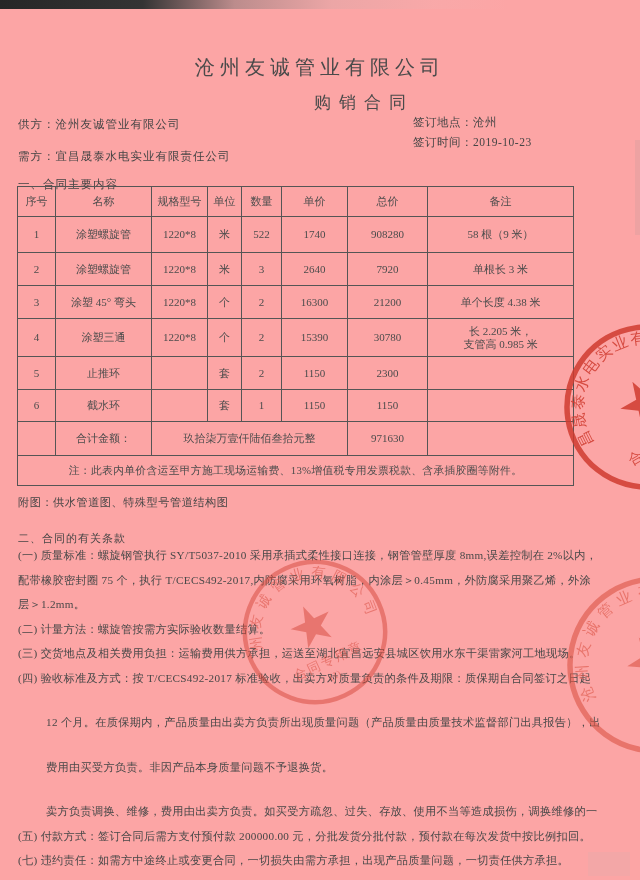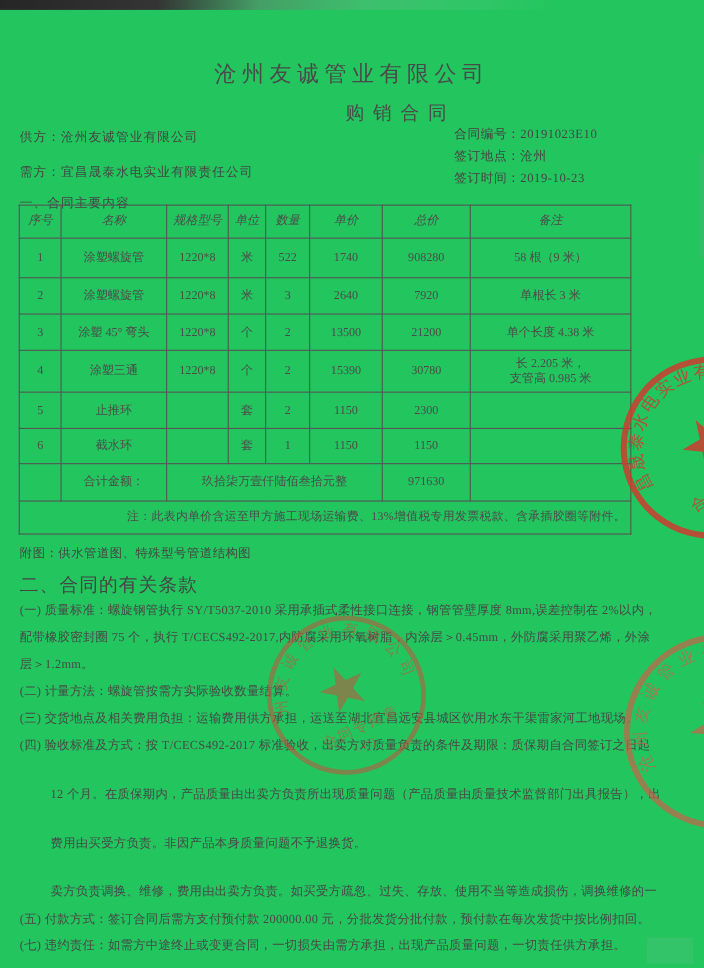--- a/index.html
+++ b/index.html
@@ -1,18 +1,18 @@
 <!DOCTYPE html>
 <html><head>
 <meta charset="utf-8">
 <style>
   html,body { margin:0; padding:0; background:#888; }
   .page {
     position:relative; width:640px; height:880px; margin:0 auto;
-    background:#22c55e; overflow:hidden;
+    background:#fca5a5; overflow:hidden;
     font-family:"Liberation Serif", serif; color:#454545;
   }
   
   .scan-bar-top {
     position:absolute; left:0; top:0; width:510px; height:9px;
     background:linear-gradient(to right,#262626 0%,#343434 28%,rgba(110,110,110,.45) 46%,rgba(170,170,170,.2) 65%,rgba(210,210,210,.08) 85%,transparent 100%);
   }
   .scan-sliver-right { position:absolute; right:0; top:140px; width:5px; height:95px; background:rgba(150,150,150,.14); }
   .scan-smudge-br { position:absolute; left:588px; top:852px; width:42px; height:24px; background:rgba(185,185,185,.12); }
 
@@ -33,33 +33,33 @@
   table.items {
     position:absolute; left:17px; top:186px; width:556px;
     border-collapse:collapse; table-layout:fixed;
     font-size:11px; color:#4c4c4c;
   }
   table.items th, table.items td {
     border:1px solid #555; text-align:center; vertical-align:middle;
     padding:0 2px; line-height:13px; font-weight:normal;
     overflow:hidden; white-space:pre-line;
   }
-  table.items thead tr { height:30px;font-style:italic; }
+  table.items thead tr { height:30px; }
   tbody#items tr:nth-child(1){height:36px;}
   tbody#items tr:nth-child(2){height:33px;}
   tbody#items tr:nth-child(3){height:33px;}
   tbody#items tr:nth-child(4){height:38px;}
   tbody#items tr:nth-child(5){height:33px;}
   tbody#items tr:nth-child(6){height:32px;}
   tr.total-row { height:34px; }
   tr.note-row  { height:30px; }
-  tr.note-row td { text-align:right; padding:0 4px; font-size:10.8px; letter-spacing:.3px; }
+  tr.note-row td { text-align:center; padding:0 4px; font-size:10.8px; letter-spacing:.3px; }
 
   .attachment-line { position:absolute; left:18px; top:495px; font-size:11.2px; letter-spacing:.5px; }
-  .sec2-heading   { position:absolute; left:18px; top:520px; font-size:17px; letter-spacing:1px; }
+  .sec2-heading   { position:absolute; left:18px; top:531px; font-size:11px; letter-spacing:1px; }
 
   #clauses { position:absolute; left:18px; top:543px; width:606px; }
   .clause-line { height:24.5px; line-height:24.5px; font-size:11.2px; letter-spacing:.3px; white-space:nowrap; overflow:hidden; color:#484848; }
   .clause-line.indent { padding-left:28px;margin-top:20px; }
 
   .stamp { position:absolute; pointer-events:none; }
   .stamp-buyer  { left:552px; top:312px; opacity:.84; }
   .stamp-seller-center { left:230px; top:547px; opacity:.5; }
   .stamp-seller-right  { left:556px; top:565px; opacity:.62; }
   .stamp text { font-family:"Liberation Serif", serif; }
@@ -73,21 +73,20 @@
   <div class="scan-sliver-right"></div>
   <div class="scan-smudge-br"></div>
 
   <div class="doc-title">沧州友诚管业有限公司</div>
   <div class="doc-subtitle">购销合同</div>
 
   <div class="party-supplier">供方：沧州友诚管业有限公司</div>
   <div class="party-buyer">需方：宜昌晟泰水电实业有限责任公司</div>
 
   <div class="meta-block">
-    <div>合同编号：20191023E10</div>
     <div>签订地点：沧州</div>
     <div>签订时间：2019-10-23</div>
   </div>
 
   <div class="sec1-heading">一、合同主要内容</div>
 
   <table class="items">
     <colgroup>
       <col style="width:38px">
         <col style="width:96px">
@@ -130,21 +129,21 @@
           <td>2640</td>
           <td>7920</td>
           <td>单根长 3 米</td>
         </tr>
         <tr>
           <td>3</td>
           <td>涂塑 45° 弯头</td>
           <td>1220*8</td>
           <td>个</td>
           <td>2</td>
-          <td>13500</td>
+          <td>16300</td>
           <td>21200</td>
           <td>单个长度 4.38 米</td>
         </tr>
         <tr>
           <td>4</td>
           <td>涂塑三通</td>
           <td>1220*8</td>
           <td>个</td>
           <td>2</td>
           <td>15390</td>

